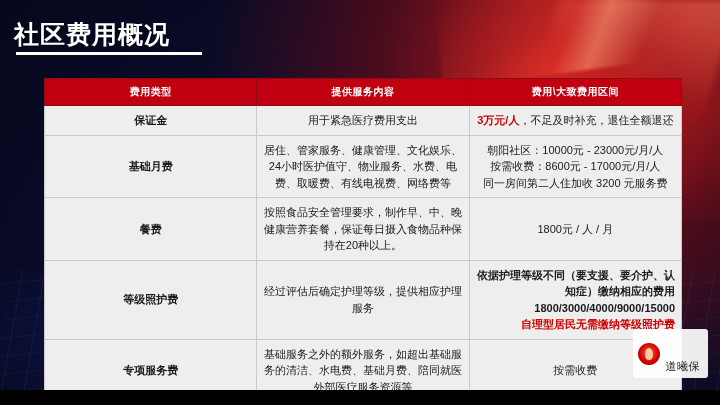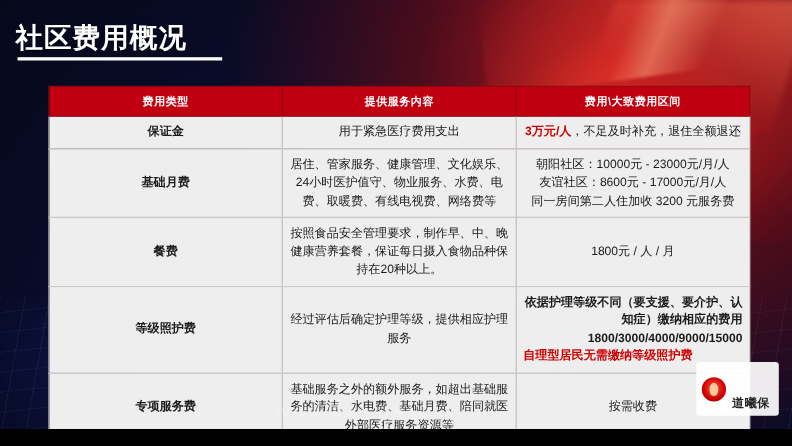--- a/index.html
+++ b/index.html
@@ -133,22 +133,21 @@
   }
   .price-bold-block {
     font-weight: bold;
     text-align: right;
     display: block;
   }
   .price-note-red {
     color: #cc0000;
     font-weight: bold;
     display: block;
-    text-align: left;
-    font-family: Liberation Mono, monospace;
+    text-align: right;
   }
 
   
   .logo-badge {
     position: absolute;
     right: 12px;
     bottom: 12px;
     display: flex;
     align-items: center;
     gap: 6px;
@@ -167,21 +166,21 @@
     content: "";
     position: absolute;
     left: 7px; top: 5px;
     width: 8px; height: 12px;
     border-radius: 50% 50% 45% 45%;
     background: rgba(255,225,180,0.85);
   }
   .logo-text {
     font-size: 11px;
     color: #222;
-    font-weight: bold;
+    font-weight: normal;
     letter-spacing: 0.5px;
     margin-top: 26px;
   }
   .center-watermark {
     position: absolute;
     left: 250px;
     bottom: 8px;
     color: rgba(255,255,255,0.22);
     font-size: 13px;
     letter-spacing: 3px;
@@ -221,21 +220,21 @@
           <td class="col-price">
             <span class="red-strong">3万元/人</span><span>，不足及时补充，退住全额退还</span>
           </td>
         </tr>
 
         <tr>
           <td class="col-type">基础月费</td>
           <td class="col-content">居住、管家服务、健康管理、文化娱乐、24小时医护值守、物业服务、水费、电费、取暖费、有线电视费、网络费等</td>
           <td class="col-price">
             <div>朝阳社区：10000元 - 23000元/月/人</div>
-            <div>友谊社区：8600元 - 17000元/月/人</div>
+            <div>按需收费：8600元 - 17000元/月/人</div>
             <div>同一房间第二人住加收 3200 元服务费</div>
           </td>
         </tr>
 
         <tr>
           <td class="col-type">餐费</td>
           <td class="col-content">按照食品安全管理要求，制作早、中、晚健康营养套餐，保证每日摄入食物品种保持在20种以上。</td>
           <td class="col-price">1800元 / 人 / 月</td>
         </tr>
 

